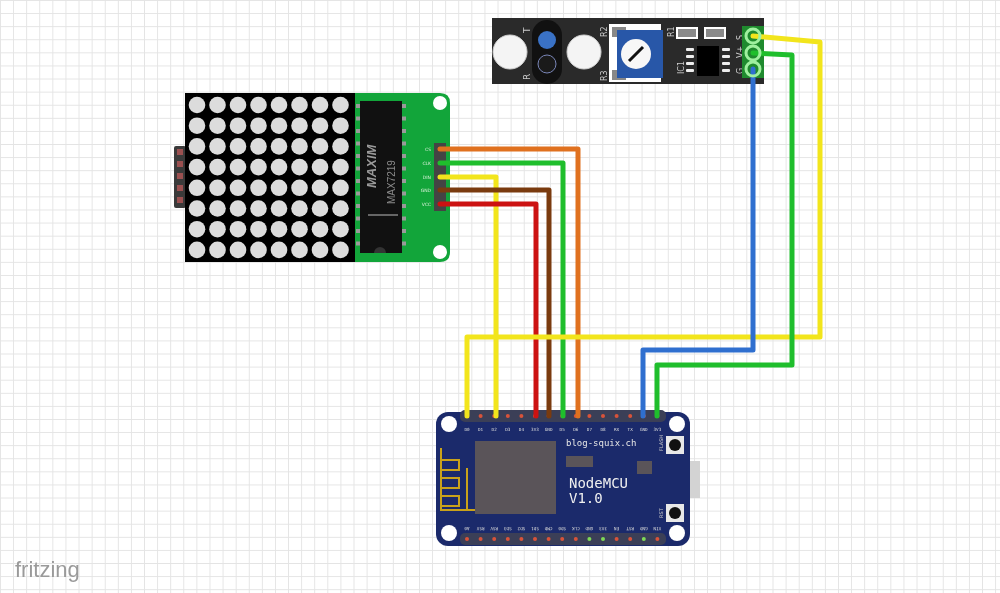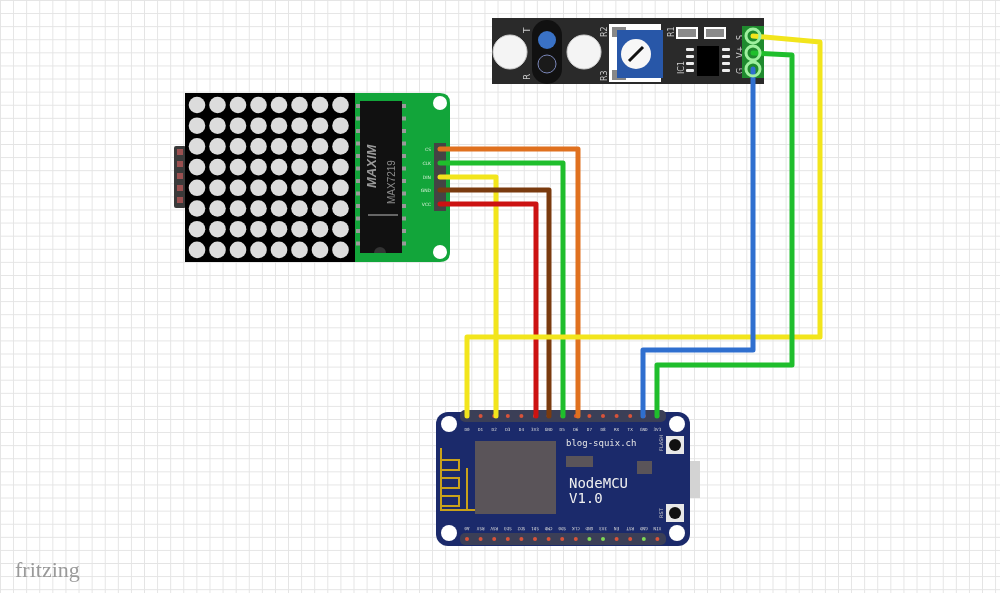--- a/index.html
+++ b/index.html
@@ -8,21 +8,21 @@
     background-color:#ffffff;
     background-image:
       linear-gradient(to right, #e4e4e4 1px, transparent 1px),
       linear-gradient(to bottom, #e4e4e4 1px, transparent 1px);
     background-size: 13.1px 13.1px;
     font-family: "DejaVu Sans", sans-serif;
   }
   svg#canvas { position:absolute; left:0; top:0; }
   .logo {
     position:absolute; left:15px; top:557px;
-    font-family: Liberation Serif, serif;
+    font-family: Liberation Sans, sans-serif;
     font-size:22px; color:#9a9a9a; letter-spacing:0px;
   }
 </style>
 </head>
 <body>
 
 <svg id="canvas" width="1000" height="593" viewBox="0 0 1000 593">
 
   <g>
 

